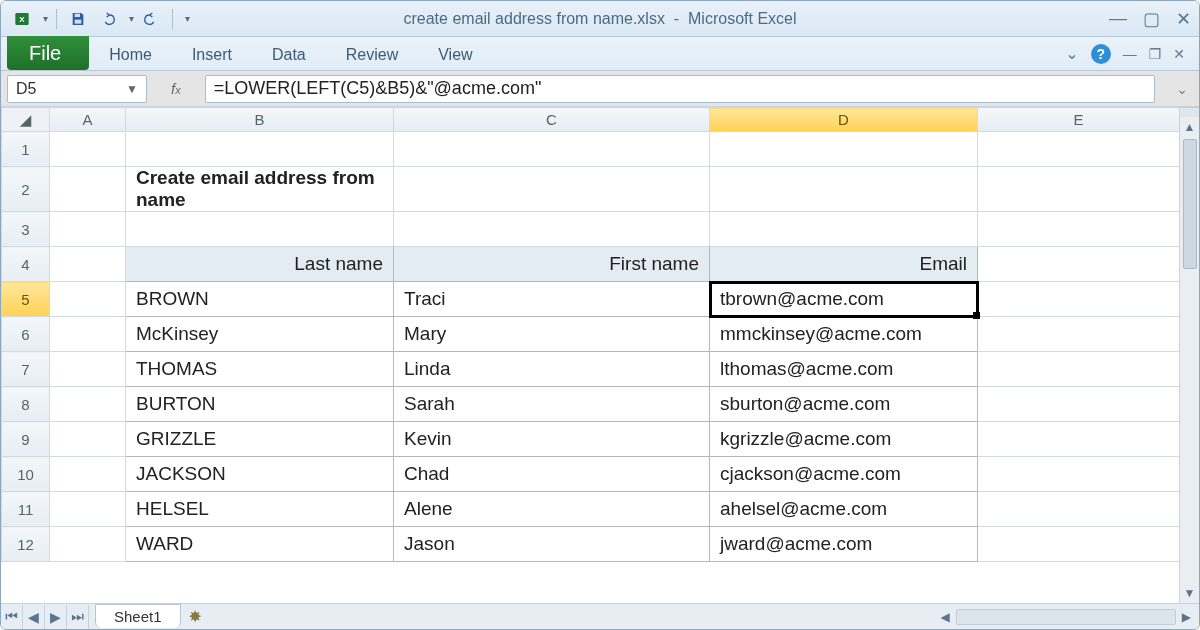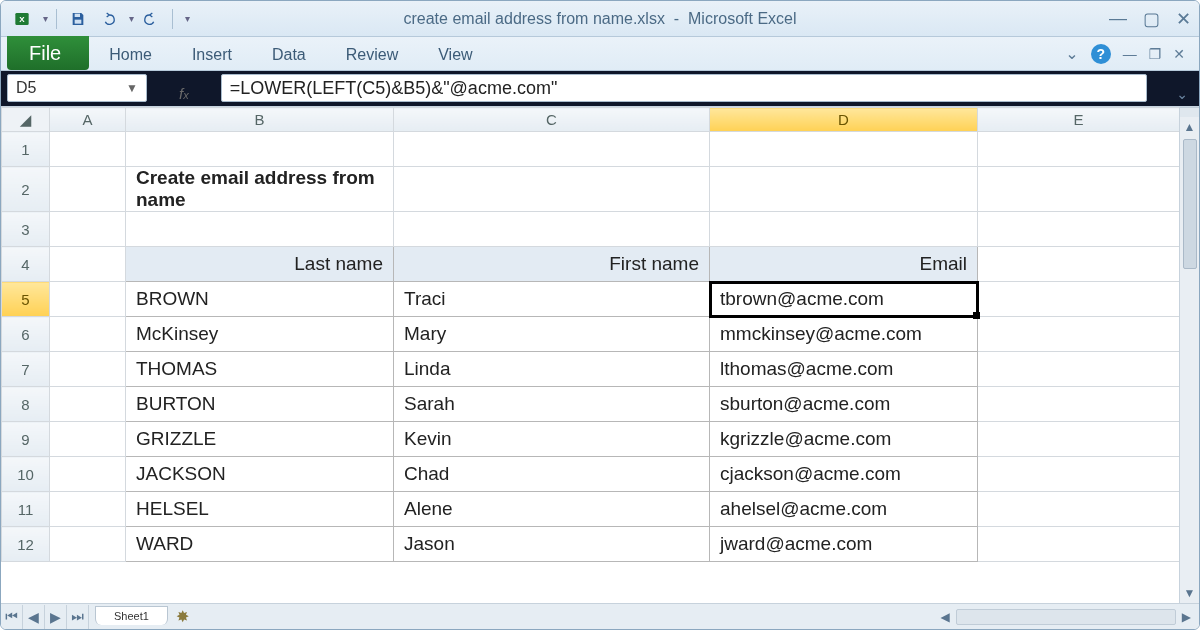--- a/index.html
+++ b/index.html
@@ -61,24 +61,24 @@
     display:flex; align-items:center;
   }
   .ribbon-right { margin-left:auto; display:flex; align-items:center; gap:12px; padding-right:14px; color:#5e7c97;}
   .help-circle {
     width:20px;height:20px;border-radius:50%;
     background:#2f8fd6;color:#fff;font-weight:bold;font-size:14px;
     display:flex;align-items:center;justify-content:center;
   }
   
   .fbar-row {
-    height:36px; display:flex; align-items:flex-end;
+    height:36px; display:flex; align-items:center;
     border-bottom:1px solid #c7d4e0;
-    background:#0f172a;
-    padding:4px 6px; gap:24px;
+    background:#e5e5e5;
+    padding:4px 6px; gap:16px;
   }
   .name-box {
     width:140px; height:28px; background:#fff;
     border:1px solid #a9bccd; border-radius:2px;
     display:flex; align-items:center; padding:0 8px;
     font-size:16px; color:#333; justify-content:space-between;
   }
   .name-box-drop { color:#666; font-size:12px; }
   .fx-label {
     font-style:italic; color:#6b6b6b; font-size:15px;
@@ -154,21 +154,21 @@
     font-size:14px;
   }
   .nav-btns { display:flex; }
   .nav-btns span {
     width:22px; height:24px; display:flex;align-items:center;justify-content:center;
     border-right:1px solid #c7d2dc; color:#5a758f;
   }
   .sheet-tab {
     background:#fff; border:1px solid #b9c6d2; border-bottom:none;
     border-radius:0 0 6px 6px; transform:translateY(-1px);
-    padding:3px 18px; margin-left:6px; font-size:11px; color:#333;
+    padding:3px 18px; margin-left:6px; font-size:15px; color:#333;
   }
   .new-sheet { margin-left:8px; color:#8a7a3d; font-size:16px; }
   .hscroll {
     margin-left:auto; height:20px; display:flex; align-items:center; gap:2px; padding-right:4px;
   }
   .hscroll .htrack { width:220px; height:16px; background:#dde5ec; border:1px solid #c0ccd7; border-radius:2px;}
   .hscroll .harrow { color:#5a758f; font-size:12px; padding:0 4px;}
   .dropdown-caret { font-size:10px; margin-left:4px; color:#668;}
 </style>
 </head>

